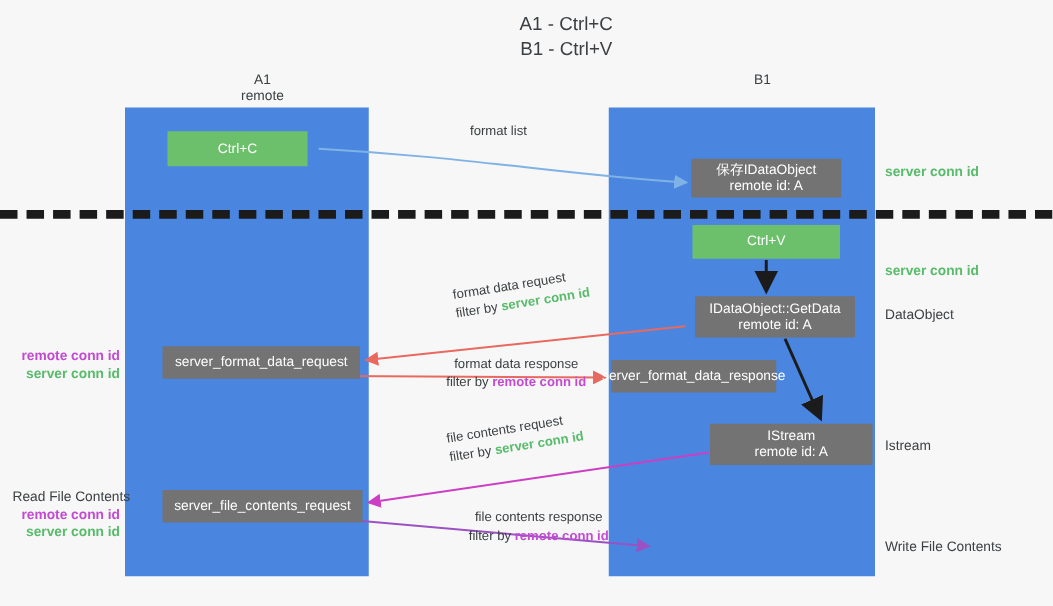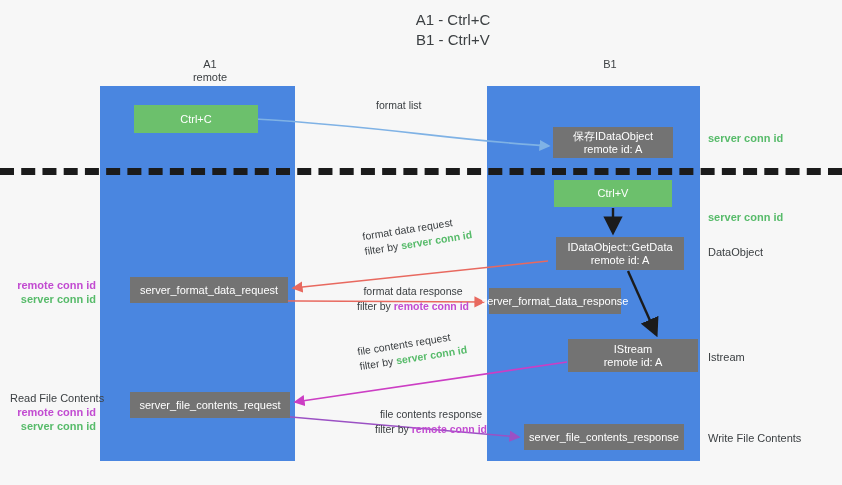--- a/index.html
+++ b/index.html
@@ -67,21 +67,21 @@
     color: #ffffff;
     font-size: 11px;
     line-height: 13px;
     text-align: center;
     padding: 2px 4px;
   }
   .box.green  { background: #6cc06c; }
   .box.orange { background: #737373; }
   .box .l2 { display: block; }
 
-  #box-ctrlc        { left: 134px; top: 105px; width: 124px; height: 28px; }
+  #box-ctrlc        { left: 134px; top: 105px; width: 112px; height: 28px; }
   #box-save-ido     { left: 553px; top: 127px; width: 120px; height: 31px; }
   #box-ctrlv        { left: 554px; top: 180px; width: 118px; height: 27px; }
   #box-getdata      { left: 556px; top: 237px; width: 128px; height: 33px; }
   #box-fmt-req      { left: 130px; top: 277px; width: 158px; height: 26px; }
   #box-fmt-resp     { left: 489px; top: 288px; width: 132px; height: 26px; }
   #box-istream      { left: 568px; top: 339px; width: 130px; height: 33px; }
   #box-file-req     { left: 130px; top: 392px; width: 160px; height: 26px; }
   #box-file-resp    { left: 524px; top: 424px; width: 160px; height: 26px; }
 
   
@@ -210,23 +210,20 @@
 
   <div class="abs box orange" id="box-istream">
     <span>IStream</span>
     <span class="l2">remote id: A</span>
   </div>
 
   <div class="abs box orange" id="box-file-req">
     <span>server_file_contents_request</span>
   </div>
 
-  <div class="abs box orange" id="box-file-resp">
-    <span>server_file_contents_response</span>
-  </div>
 
   <div class="abs edge-label" id="lbl-format-list">format list</div>
 
   <div class="abs edge-label rot-up" id="lbl-fmt-req">
     <div>format data request</div>
     <div>
       <span class="plain">filter by </span><span class="green-id">server conn id</span>
     </div>
   </div>
 

